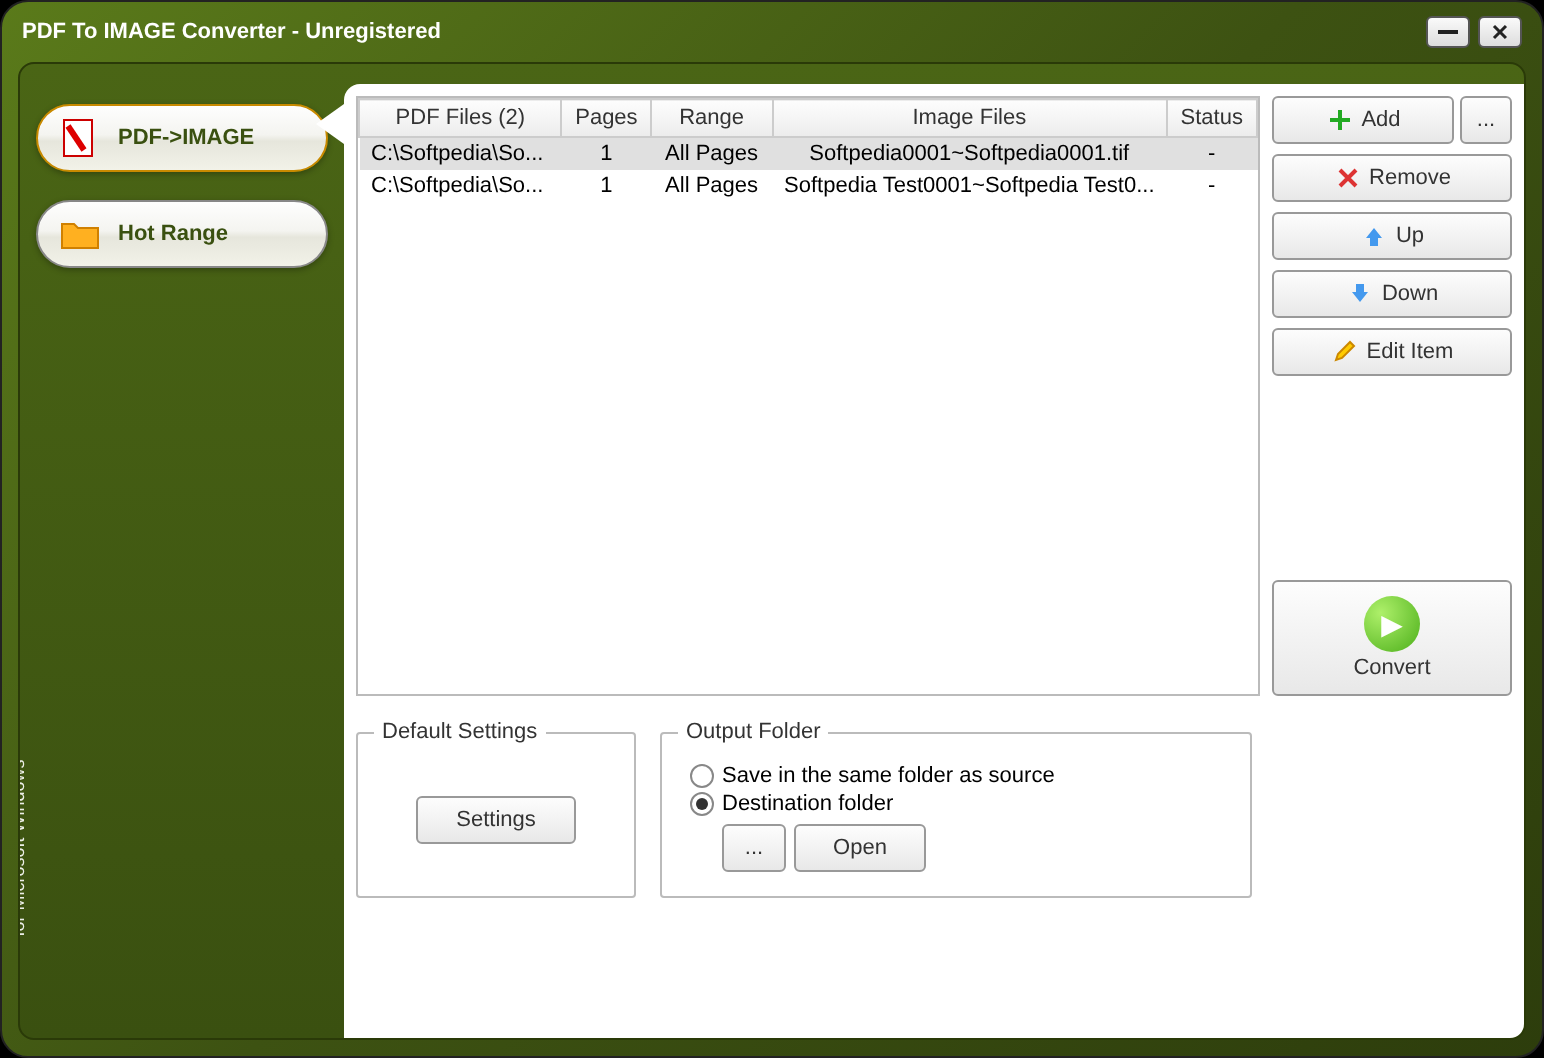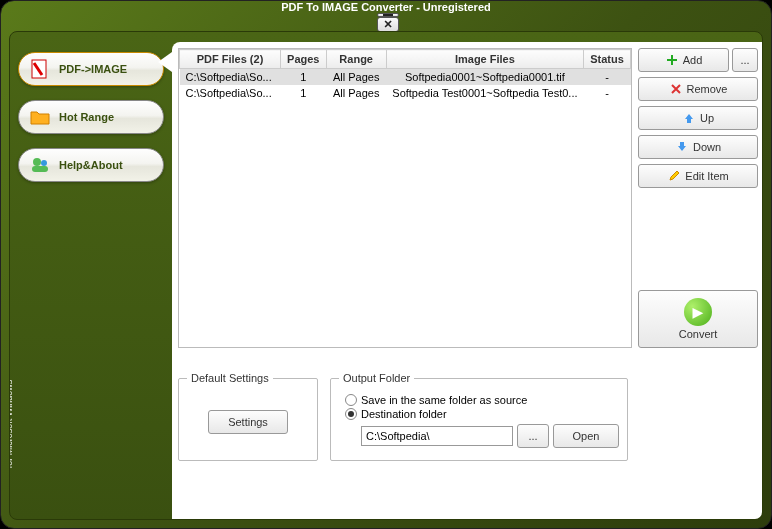--- a/index.html
+++ b/index.html
@@ -1,55 +1,55 @@
 <!DOCTYPE html>
 <html><head>
 <meta charset="utf-8">
 <style>
 * { margin: 0; padding: 0; box-sizing: border-box; font-family: Tahoma, Arial, sans-serif; font-size: 11px; }
 body { background: #000; width: 772px; height: 529px; overflow: hidden; }
 
 .window { width: 772px; height: 529px; background: linear-gradient(135deg, #5a7a1a 0%, #3d5212 50%, #2d3d0c 100%); border-radius: 14px; border: 1px solid #222; position: relative; }
 
-.titlebar { height: 30px; display: flex; align-items: center; padding: 0 10px; color: #fff; font-size: 12px; font-weight: bold; flex-direction: column; }
+.titlebar { height: 30px; display: flex; align-items: center; padding: 0 10px; color: #fff; font-size: 12px; font-weight: bold; }
 .titlebar .spacer { flex: 1; }
 .titlebar .wbtn { width: 22px; height: 16px; background: linear-gradient(#fafafa,#ddd); border: 1px solid #555; border-radius: 3px; margin-left: 4px; display: flex; align-items: center; justify-content: center; color: #222; font-weight: bold; cursor: pointer; }
 
 .body { position: absolute; top: 30px; left: 8px; right: 8px; bottom: 8px; display: flex; border: 1px solid #2a3a08; border-radius: 8px; background: linear-gradient(180deg, #4a6515 0%, #3a5010 100%); overflow: hidden; }
 
 .sidebar { width: 162px; display: flex; flex-direction: column; padding: 20px 8px 8px 8px; position: relative; }
 .sidebtn { width: 146px; height: 34px; margin-bottom: 14px; background: linear-gradient(#fefefe 0%, #f4f4f0 45%, #e6e6dc 55%, #f2f2e8 100%); border: 1px solid #888; border-radius: 18px; display: flex; align-items: center; padding-left: 10px; cursor: pointer; color: #3a5010; font-weight: bold; font-size: 12px; box-shadow: 0 1px 3px rgba(0,0,0,0.3); }
 .sidebtn.active { border-color: #c88a00; }
 .sidebtn .icon { width: 22px; height: 22px; margin-right: 8px; display: flex; align-items: center; justify-content: center; }
 .vtext { position: absolute; bottom: 20px; left: 4px; width: 150px; transform: rotate(-90deg); transform-origin: left bottom; color: #fff; font-size: 10px; white-space: nowrap; text-align: center; }
 .tagline { font-size: 9px; opacity: 0.9; }
 
 .main { flex: 1; background: #fff; border-radius: 8px 0 0 0; margin-top: 10px; display: flex; flex-direction: column; padding: 6px 6px 10px 6px; position: relative; }
 .main::before { content: ""; position: absolute; left: -14px; top: 10px; border-width: 10px 14px 10px 0; border-style: solid; border-color: transparent #fff transparent transparent; }
 
 .toprow { display: flex; gap: 6px; }
 .tablewrap { flex: 1; border: 1px solid #bbb; height: 300px; overflow: auto; background: #fff; }
 table { width: 100%; border-collapse: collapse; }
-th { background: linear-gradient(#fdfdfd,#ececec); border: 1px solid #ccc; padding: 3px 6px; font-weight: bold; text-align: center; color: #333; }
+th { background: linear-gradient(#fdfdfd,#ececec); border: 1px solid #ccc; padding: 3px 6px; font-weight: normal; text-align: center; color: #333; }
 td { padding: 2px 6px; text-align: center; white-space: nowrap; overflow: hidden; text-overflow: ellipsis; }
 td.left { text-align: left; }
 tr.sel td { background: #e0e0e0; }
 
 .actcol { width: 120px; display: flex; flex-direction: column; gap: 5px; }
 .actrow { display: flex; gap: 3px; }
 .btn { height: 24px; background: linear-gradient(#fdfdfd,#e8e8e8); border: 1px solid #999; border-radius: 3px; display: flex; align-items: center; justify-content: center; cursor: pointer; color: #333; padding: 0 6px; }
 .btn .bicon { width: 14px; height: 14px; margin-right: 4px; display: flex; align-items: center; justify-content: center; }
 .btn.add { flex: 1; }
 .btn.dots { width: 26px; }
 .btn.full { width: 100%; }
 .convertbox { margin-top: auto; }
 .convert { width: 100%; height: 58px; flex-direction: column; gap: 2px; }
 .convert .cicon { width: 28px; height: 28px; border-radius: 50%; background: radial-gradient(circle at 30% 30%, #aef06a, #4caf1a); display: flex; align-items: center; justify-content: center; color: #fff; font-size: 14px; }
 
-.bottom { display: flex; gap: 12px; margin-top: 24px; padding-right: 130px; }
+.bottom { display: flex; gap: 12px; margin-top: 12px; padding-right: 130px; }
 fieldset { border: 1px solid #bbb; border-radius: 2px; padding: 8px; }
 legend { padding: 0 4px; color: #333; }
 .fs-settings { width: 140px; display: flex; align-items: center; justify-content: center; }
 .fs-output { flex: 1; }
 .radio-row { display: flex; align-items: center; gap: 4px; margin: 2px 0 2px 6px; }
 .radio, .checkbox { width: 12px; height: 12px; border: 1px solid #888; background: #fff; display: inline-flex; align-items: center; justify-content: center; }
 .radio { border-radius: 50%; }
 .radio.checked::after { content: ""; width: 6px; height: 6px; background: #333; border-radius: 50%; }
 .pathrow { display: flex; gap: 4px; margin: 4px 0 4px 22px; align-items: center; }
 .pathinput { flex: 1; height: 20px; border: 1px solid #999; padding: 2px 4px; background: #fff; }
@@ -82,30 +82,20 @@
           </span>
         <span>PDF-&gt;IMAGE</span>
       </div>
       <div class="sidebtn">
         <span class="icon">
             <svg width="20" height="16">
               <path d="M1 3 L7 3 L9 5 L19 5 L19 15 L1 15 Z" fill="#ffb020" stroke="#d08000"></path>
             </svg>
           </span>
         <span>Hot Range</span>
-      </div>
-      <div class="sidebtn">
-        <span class="icon">
-            <svg width="20" height="18">
-              <circle cx="7" cy="6" r="4" fill="#5b5"></circle>
-              <circle cx="14" cy="7" r="3" fill="#39d"></circle>
-              <rect x="2" y="10" width="16" height="6" rx="3" fill="#5b5"></rect>
-            </svg>
-          </span>
-        <span>Help&amp;About</span>
       </div>
       <div class="vtext">
 
         <div class="tagline">for Microsoft Windows</div>
       </div>
     </div>
 
     <div class="main">
       <div class="toprow">
         <div class="tablewrap">
@@ -208,21 +198,20 @@
           <legend>Output Folder</legend>
           <label class="radio-row">
             <span class="radio"></span>
             <span>Save in the same folder as source</span>
           </label>
           <label class="radio-row">
             <span class="radio checked"></span>
             <span>Destination folder</span>
           </label>
           <div class="pathrow">
-            <input class="pathinput" value="C:\Softpedia\" style="">
             <div class="btn" style="width:32px">...</div>
             <div class="btn" style="width:66px">Open</div>
           </div>
         </fieldset>
       </div>
     </div>
   </div>
 </div>
 
 </body></html>

